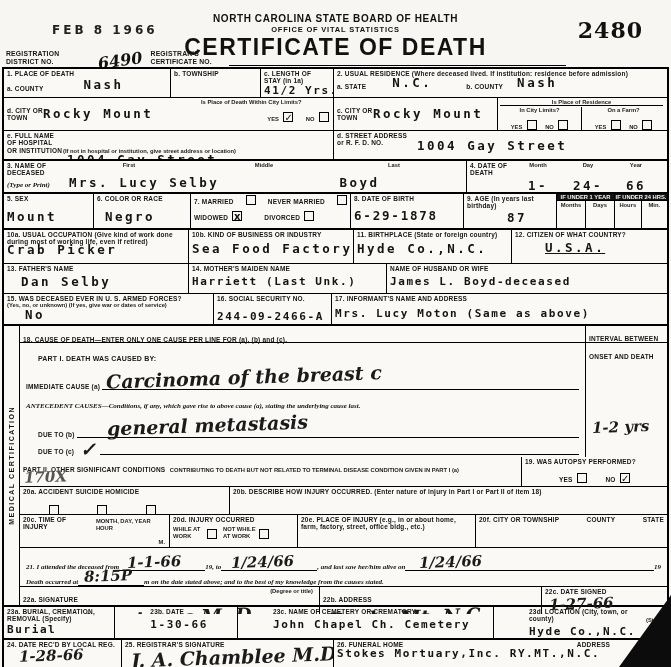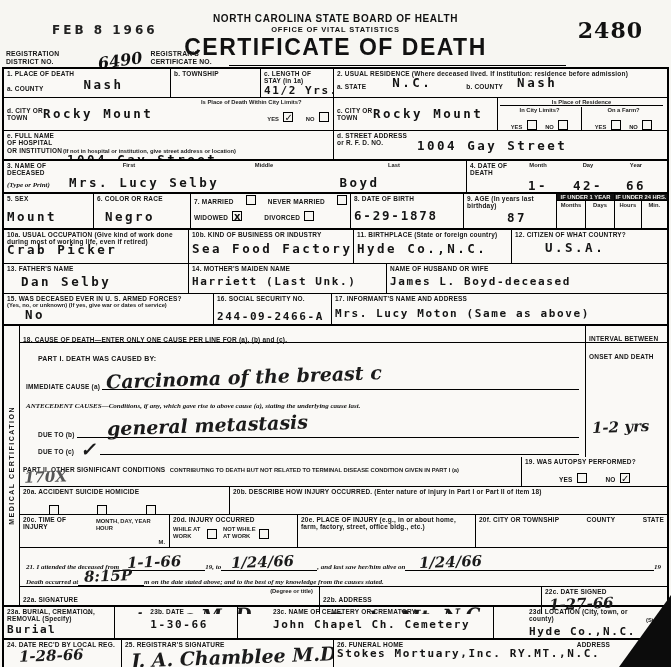--- a/index.html
+++ b/index.html
@@ -190,21 +190,21 @@
       <div class="cell" style="width:200px;border-right:none;">
         <div class="row">
           <span class="lbl" style="width:46px;">4. DATE OF DEATH</span>
           <span class="lbl-sm" style="width:44px;text-align:center;">Month</span>
           <span class="lbl-sm" style="width:56px;text-align:center;">Day</span>
           <span class="lbl-sm" style="width:40px;text-align:center;">Year</span>
         </div>
         <div class="row" style="margin-top:3px;">
           <span style="width:46px;"></span>
           <span class="typed" style="width:44px;text-align:center;">1-</span>
-          <span class="typed" style="width:56px;text-align:center;">42-</span>
+          <span class="typed" style="width:56px;text-align:center;">24-</span>
           <span class="typed" style="width:40px;text-align:center;">66</span>
         </div>
       </div>
     </div>
 
     <div class="row bb2" style="height:36px;">
       <div class="cell" style="width:90px;">
         <div class="lbl">5. SEX</div>
         <div class="typed" style="margin-top:9px;">Mount</div>
       </div>
@@ -258,21 +258,21 @@
       <div class="cell" style="width:165px;">
         <div class="lbl">10b. KIND OF BUSINESS OR INDUSTRY</div>
         <div class="typed" style="margin-top:5px;">Sea Food Factory</div>
       </div>
       <div class="cell" style="width:158px;">
         <div class="lbl">11. BIRTHPLACE (State or foreign country)</div>
         <div class="typed" style="margin-top:5px;">Hyde Co.,N.C.</div>
       </div>
       <div class="cell grow" style="border-right:none;">
         <div class="lbl">12. CITIZEN OF WHAT COUNTRY?</div>
-        <div class="typed" style="margin:4px 0 0 30px;">U.S.A.</div>
+        <div class="typed" style="margin:4px 0 0 30px;text-decoration:underline;">U.S.A.</div>
       </div>
     </div>
 
     <div class="row bb" style="height:30px;">
       <div class="cell" style="width:185px;">
         <div class="lbl">13. FATHER'S NAME</div>
         <div class="typed" style="margin:4px 0 0 14px;">Dan Selby</div>
       </div>
       <div class="cell" style="width:198px;">
         <div class="lbl">14. MOTHER'S MAIDEN NAME</div>

